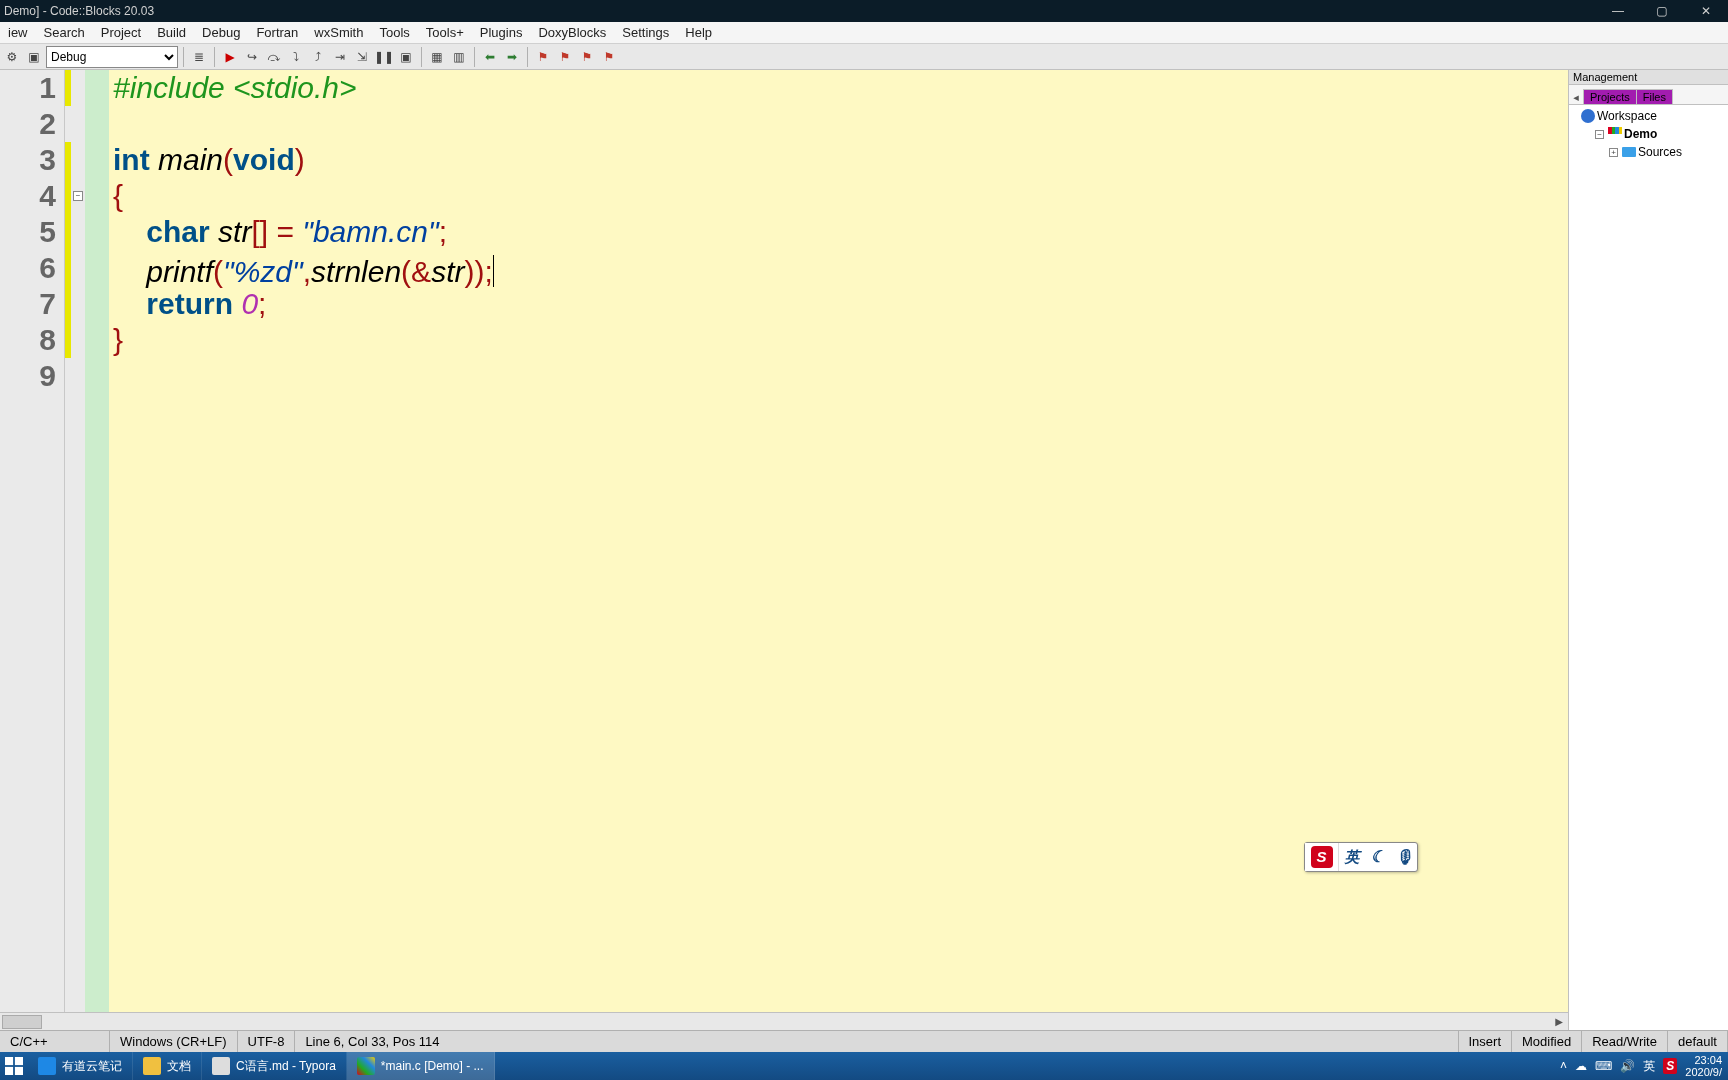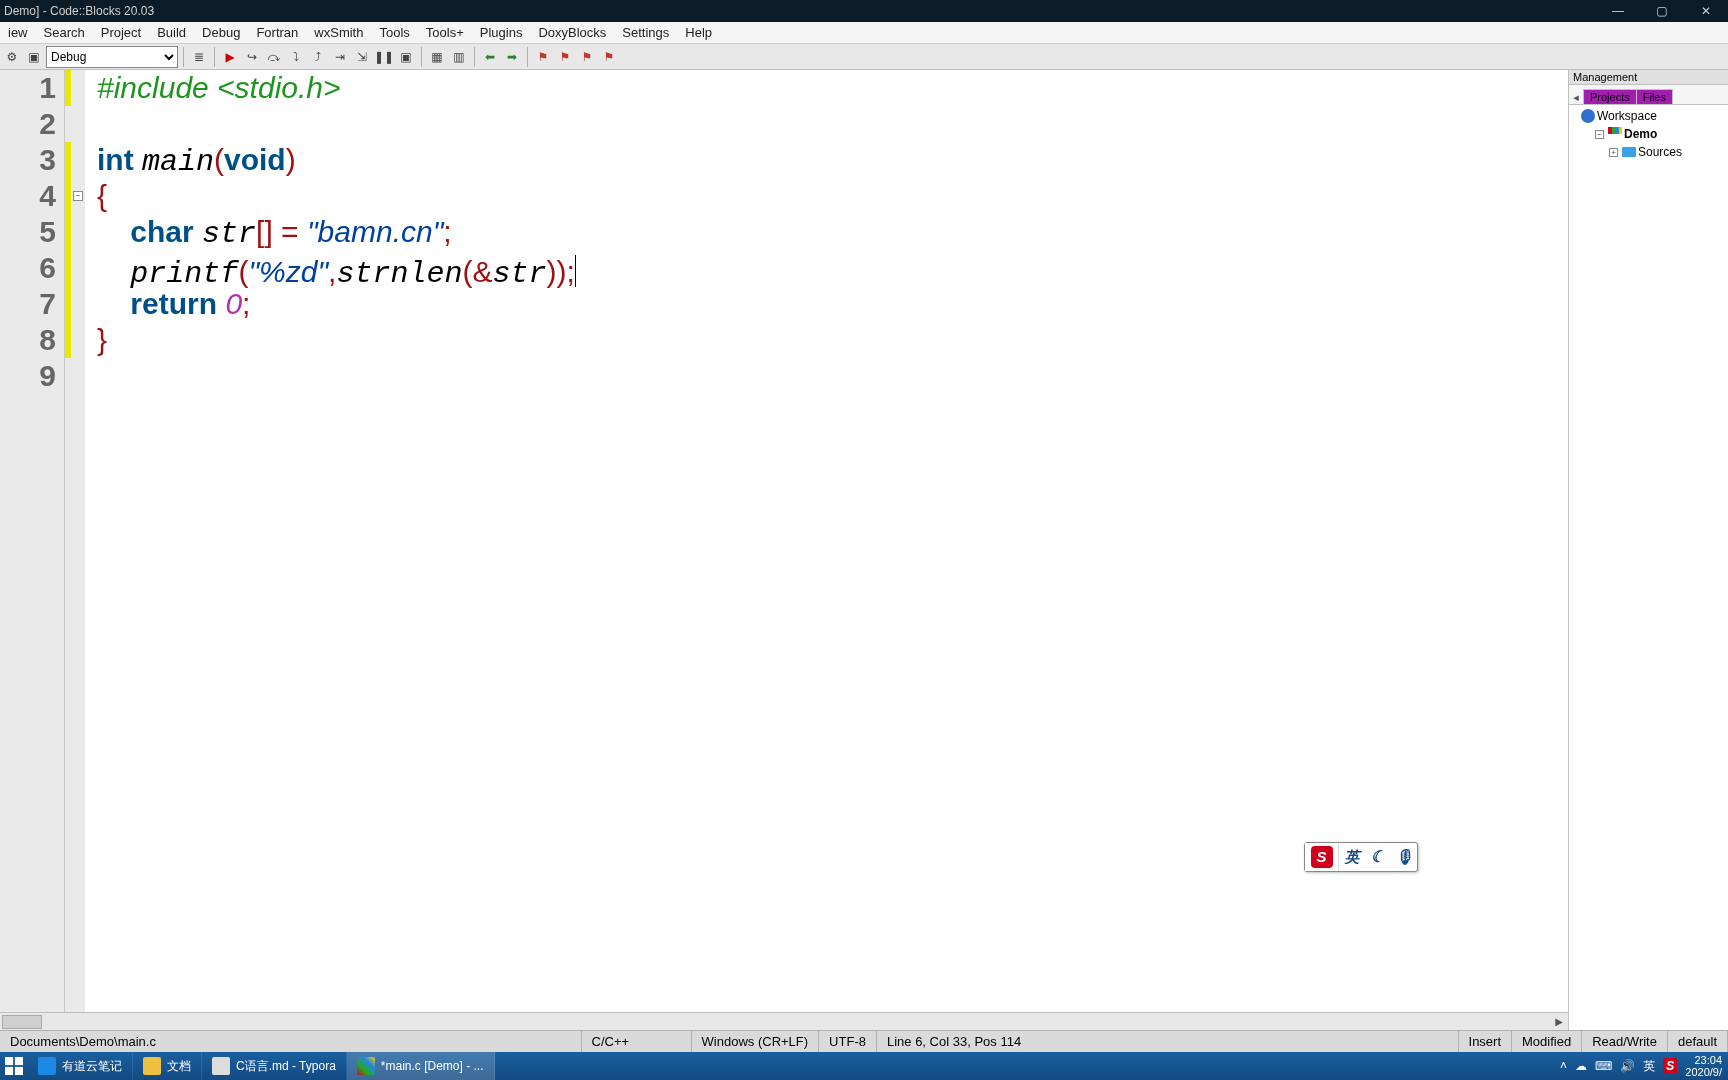--- a/index.html
+++ b/index.html
@@ -26,28 +26,28 @@
 
 .main { display: flex; height: calc(1080px - 22px - 22px - 26px - 22px - 28px); }
 .editor-wrap { flex: 1; display: flex; flex-direction: column; background: #ccedcc; position: relative; }
 .editor-scroll { flex: 1; display: flex; overflow: hidden; }
 .gutter { width: 65px; background: #eaeaea; border-right: 1px solid #c8c8c8; font-family: Consolas, monospace; font-size: 30px; font-weight: 700; color: #666; text-align: right; padding-right: 8px; }
 .changebar { width: 6px; background: #eaeaea; }
 .changebar .cb { height: 36px; }
 .cb.y { background: #e8e800; }
 .foldbar { width: 14px; background: #eaeaea; }
 .fold-box { width:10px; height:10px; border:1px solid #888; margin:13px 2px; background:#fff; font-size:8px; line-height:8px; text-align:center; color:#444;}
-.code { flex: 1; background: #ffffff; font-family: Consolas, "Courier New", monospace; font-size: 30px; font-style: italic; line-height: 36px; padding-left: 12px; position: relative; }
+.code { flex: 1; background: #fef9c3; font-family: Consolas, "Courier New", monospace; font-size: 30px; font-style: italic; line-height: 36px; padding-left: 4px; position: relative; margin-left: 24px; }
 .code .line { height: 36px; white-space: pre; }
 .gutter .ln { height: 36px; line-height:36px; }
 
 
 .kw   { color: #005088; font-weight: 700; font-style: normal; } 
 .pre  { color: #1e951e; font-style: italic; }
-.ident{ color: #000; font-style: italic; font-family: Liberation Mono, monospace; }
+.ident{ color: #000; font-style: italic; }
 .str  { color: #0040a0; font-style: italic; }
 .punct{ color: #a01010; font-style: normal; font-weight: 400; }
 .num  { color: #b030b0; font-style: italic; }
 
 .caret { position:absolute; width:1px; height:32px; background:#000; }
 
 
 .hscroll { height: 18px; background: #e8e8e8; border-top: 1px solid #c0c0c0; display:flex; align-items:center; }
 .hscroll .thumb { height:14px; background:#cfcfcf; border:1px solid #aaa; width:40px; margin-left:2px;}
 .hscroll .right-arrow { margin-left:auto; width:18px; text-align:center; color:#555; font-size:10px;}
@@ -240,21 +240,20 @@
       <div class="tree-row tree-ind3">
         <span class="expander">+</span>
         <span class="ico-folder"></span>
         <span>Sources</span>
       </div>
     </div>
   </div>
 </div>
 
 <div class="pathbar">
-  <div class="cell first">Documents\Demo\main.c</div>
   <div class="cell lang">C/C++</div>
   <div class="cell">Windows (CR+LF)</div>
   <div class="cell">UTF-8</div>
   <div class="cell" style="flex:1">Line 6, Col 33, Pos 114</div>
   <div class="cell">Insert</div>
   <div class="cell">Modified</div>
   <div class="cell">Read/Write</div>
   <div class="cell">default</div>
 </div>
 

